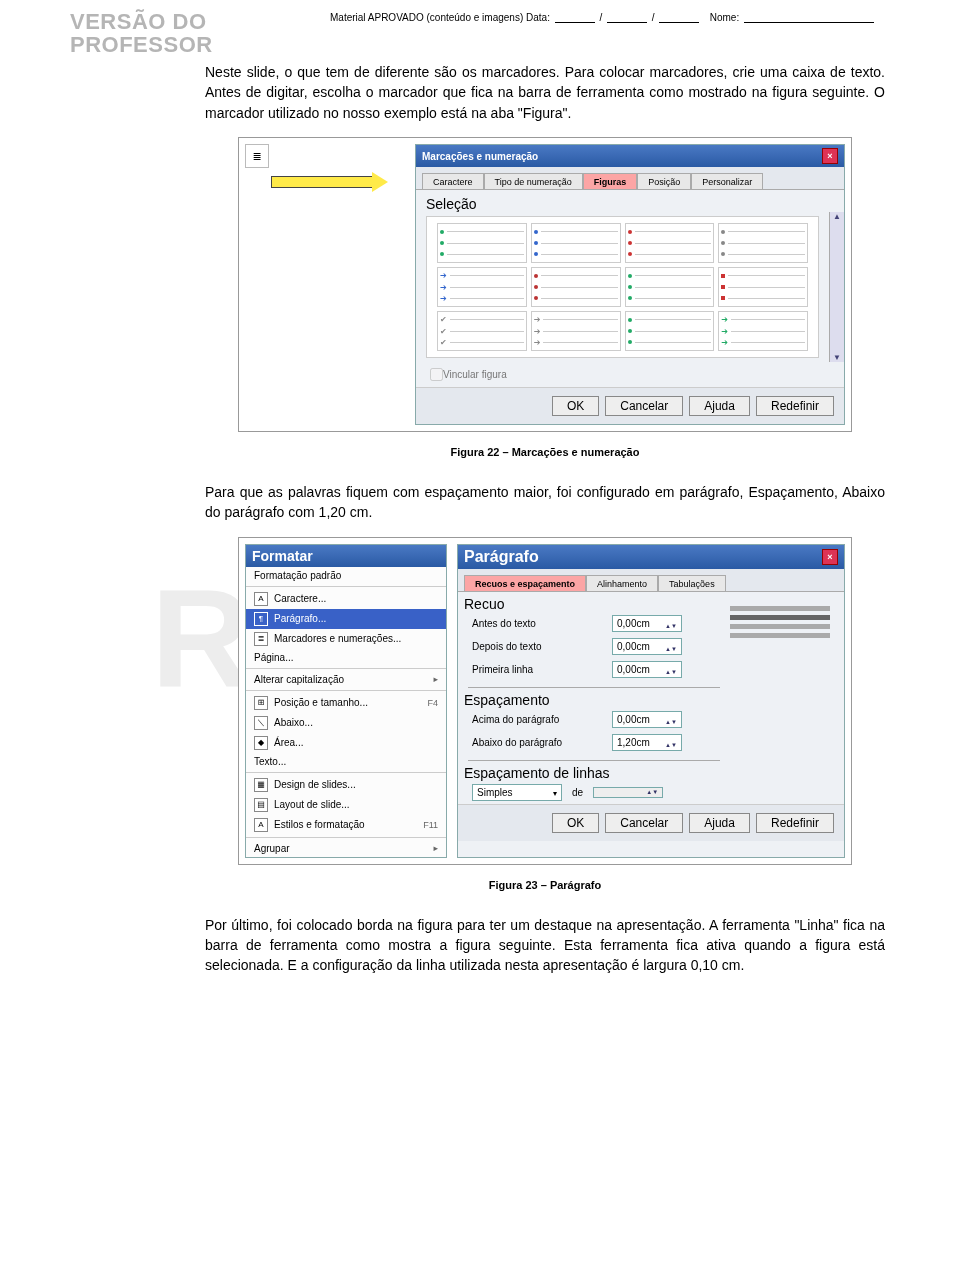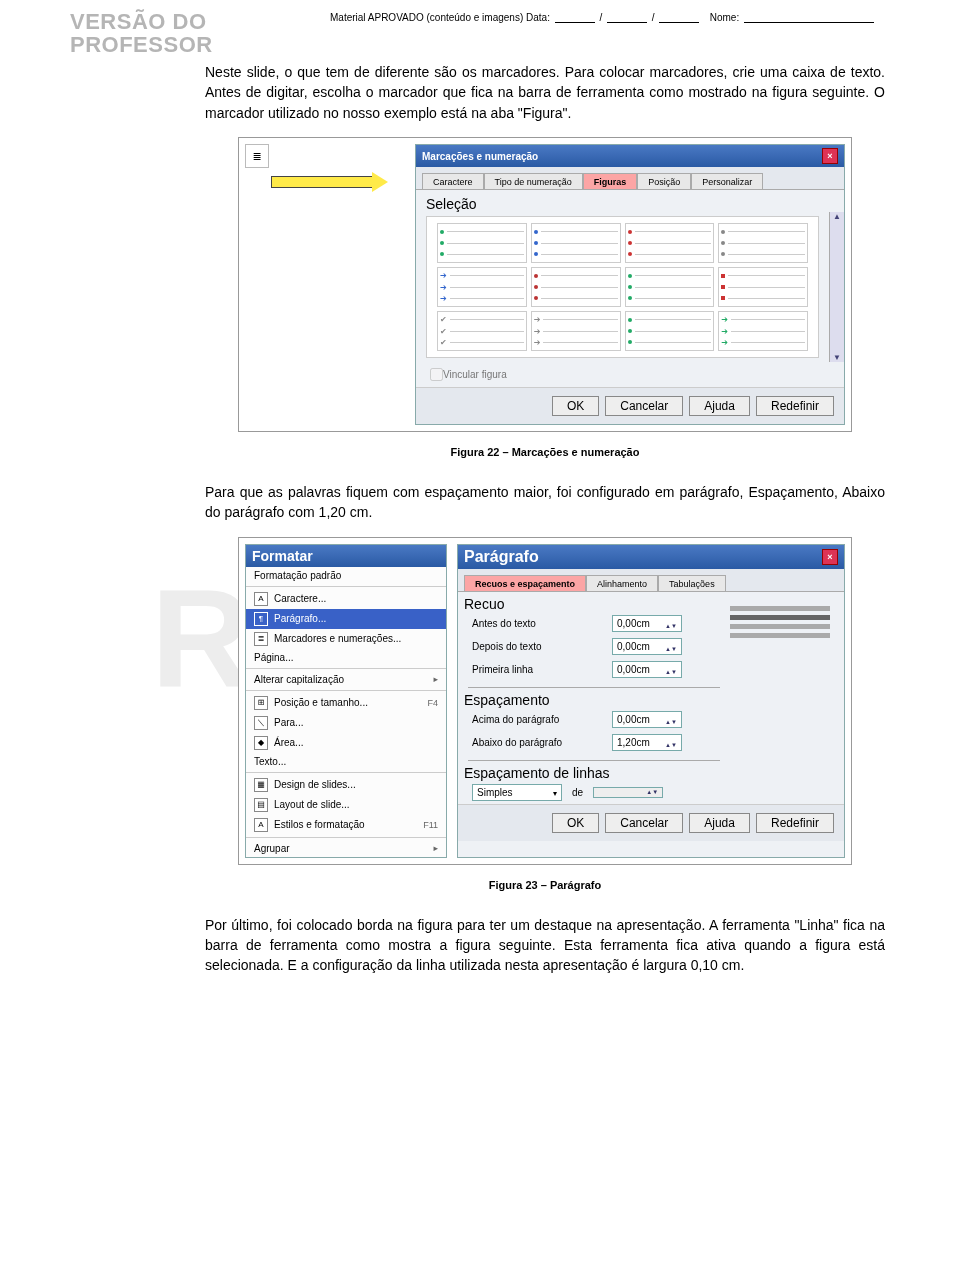--- a/index.html
+++ b/index.html
@@ -328,21 +328,21 @@
               <span class="fm-shortcut">▸</span>
             </div>
         <div class="fm-sep"></div>
         <div class="fm-item">
               <span class="fm-icon">⊞</span>
               <span>Posição e tamanho...</span>
               <span class="fm-shortcut">F4</span>
             </div>
         <div class="fm-item">
               <span class="fm-icon">＼</span>
-              <span>Para...</span>
+              <span>Abaixo...</span>
             </div>
         <div class="fm-item">
               <span class="fm-icon">◆</span>
               <span>Área...</span>
             </div>
         <div class="fm-item">
               <span>Texto...</span>
             </div>
         <div class="fm-sep"></div>
         <div class="fm-item">

